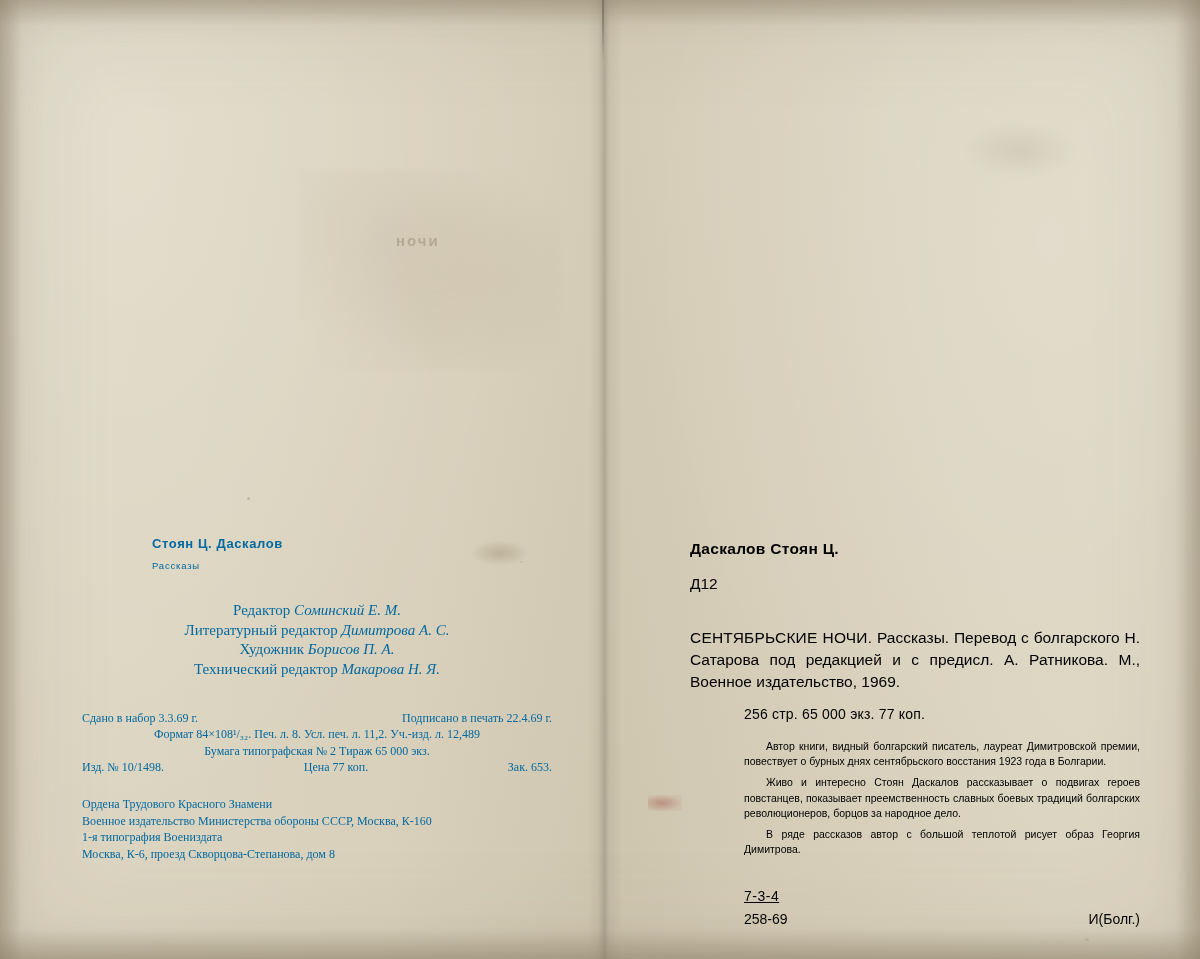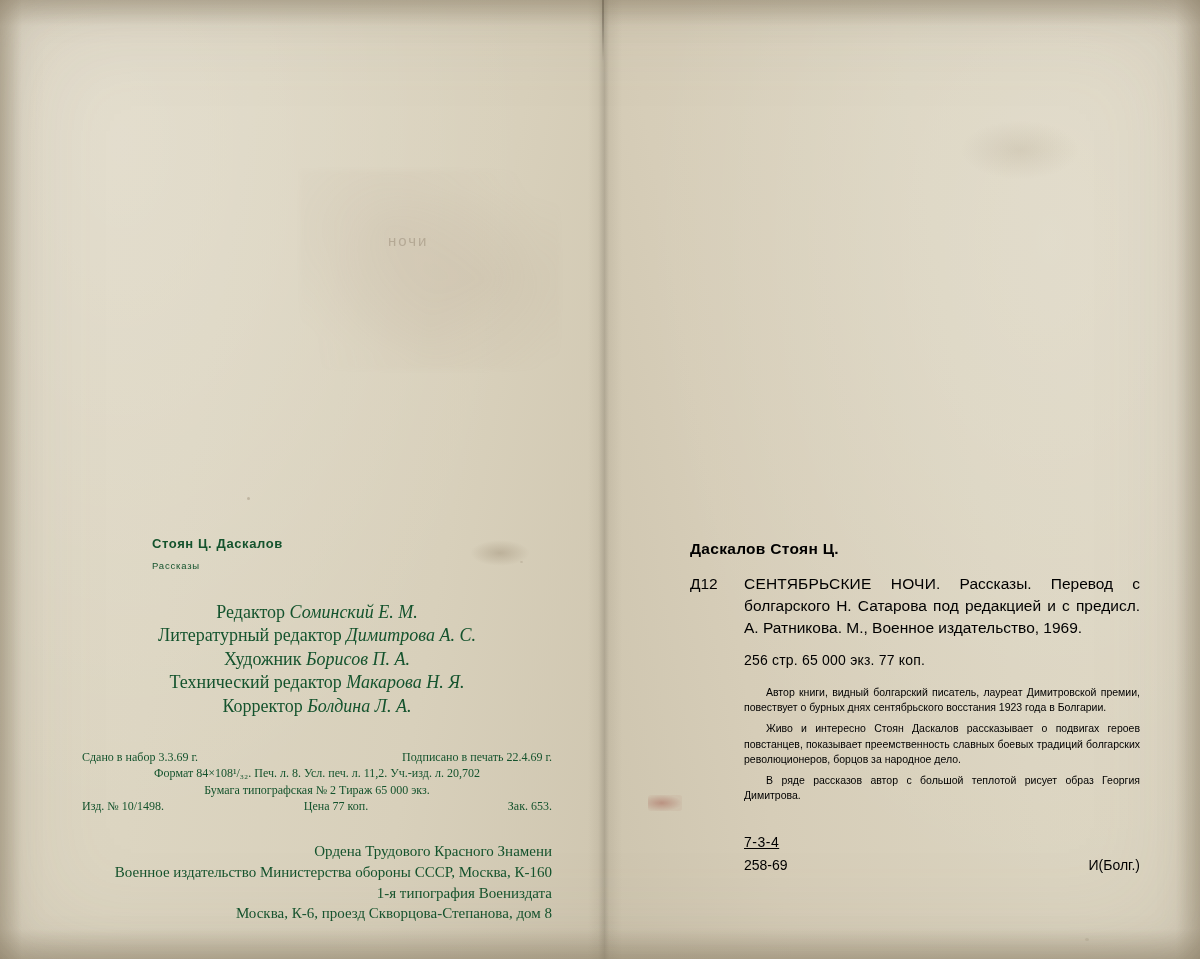--- a/index.html
+++ b/index.html
@@ -125,21 +125,21 @@
     border-radius: 40%;
     background: radial-gradient(ellipse at 50% 50%, rgba(130,112,86,0.30), rgba(130,112,86,0) 70%);
   }
 
   
   .colophon {
     position: absolute;
     left: 82px;
     top: 536px;
     width: 470px;
-    color: #14532d;
+    color: #0369a1;
   }
   .col-author {
     font-family: "Liberation Sans", sans-serif;
     font-weight: bold;
     font-size: 13px;
     letter-spacing: 0.6px;
     text-align: left;
     margin-left: 70px;
   }
   .col-title {
@@ -153,40 +153,40 @@
   .col-subtitle {
     font-family: "Liberation Sans", sans-serif;
     font-size: 9.5px;
     letter-spacing: 0.8px;
     text-align: left;
     margin-left: 70px;
     margin-top: 9px;
   }
   .credits {
     margin-top: 30px;
-    font-size: 18px;
+    font-size: 15px;
     line-height: 1.30;
     text-align: center;
   }
   .credits .nm { font-style: italic; }
   .imprint {
     margin-top: 31px;
     font-size: 12px;
     line-height: 1.36;
   }
   .row-2 {
     display: flex;
     justify-content: space-between;
   }
   .ctr { text-align: center; }
   .pub {
-    margin-top: 27px;
-    font-size: 15px;
+    margin-top: 21px;
+    font-size: 12px;
     line-height: 1.38;
-    text-align: right;
+    text-align: left;
   }
 
   
   .cip {
     position: absolute;
     left: 690px;
     top: 540px;
     width: 450px;
     color: #000000;
   }
@@ -195,20 +195,21 @@
     font-weight: bold;
     font-size: 15.5px;
     letter-spacing: 0.3px;
   }
   .cip-body {
     margin-top: 15px;
     display: flex;
     font-family: "Liberation Sans", sans-serif;
     font-size: 15.5px;
     line-height: 1.42;
+    flex-direction: column;
   }
   .cip-class {
     font-family: "Liberation Sans", sans-serif;
     font-size: 15.5px;
     width: 54px;
     flex: 0 0 54px;
   }
   .cip-desc {
     flex: 1;
     text-align: justify;
@@ -261,21 +262,21 @@
 </style>
 </head>
 <body>
 
 <div class="page">
 
   <div class="leaf leaf-left"></div>
   <div class="leaf leaf-right"></div>
 
   <div class="showthrough"></div>
-  <div class="showthrough-txt" style="left:388px; top:232px; font-size:15px;">ночи</div>
+  <div class="showthrough-txt" style="left:396px; top:232px; font-size:15px;font-weight:bold;">ночи</div>
 
   <div class="speck" style="left:247px; top:497px; width:3px; height:3px;"></div>
   <div class="speck" style="left:520px; top:561px; width:3px; height:2px; opacity:.6;"></div>
   <div class="speck" style="left:1085px; top:938px; width:4px; height:3px; opacity:.5;"></div>
   <div class="smudge" style="left:470px; top:540px; width:60px; height:26px;"></div>
   <div class="smudge" style="left:960px; top:120px; width:120px; height:60px; opacity:.45;"></div>
 
   <div class="colophon">
 
     <div class="col-author">Стоян Ц. Даскалов</div>
@@ -291,32 +292,28 @@
         <span class="nm">Димитрова А. С.</span>
       </div>
       <div>
         <span>Художник</span>
         <span class="nm">Борисов П. А.</span>
       </div>
       <div>
         <span>Технический редактор</span>
         <span class="nm">Макарова Н. Я.</span>
       </div>
-      <div>
-        <span>Корректор</span>
-        <span class="nm">Болдина Л. А.</span>
-      </div>
     </div>
 
     <div class="imprint">
       <div class="row-2">
         <span>Сдано в набор 3.3.69 г.</span>
         <span>Подписано в печать 22.4.69 г.</span>
       </div>
-      <div class="ctr">Формат 84×108¹/₃₂. Печ. л. 8. Усл. печ. л. 11,2. Уч.-изд. л. 20,702</div>
+      <div class="ctr">Формат 84×108¹/₃₂. Печ. л. 8. Усл. печ. л. 11,2. Уч.-изд. л. 12,489</div>
       <div class="ctr">Бумага типографская № 2 Тираж 65 000 экз.</div>
       <div class="row-2">
         <span>Изд. № 10/1498.</span>
         <span class="nm">Цена 77 коп.</span>
         <span>Зак. 653.</span>
       </div>
     </div>
 
     <div class="pub">
       <div>Ордена Трудового Красного Знамени</div>

